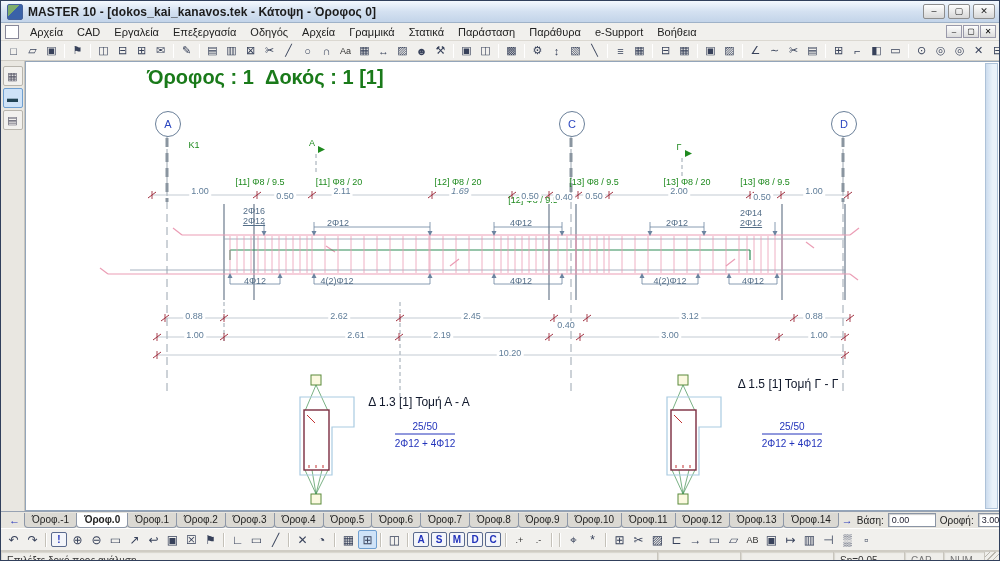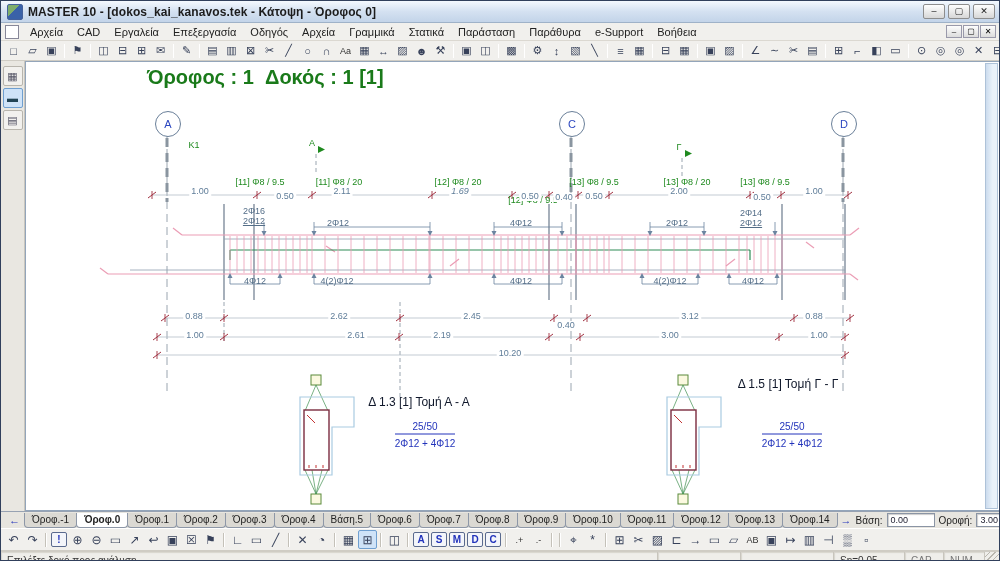--- a/index.html
+++ b/index.html
@@ -510,21 +510,21 @@
 
   <div class="tabbar">
     <button class="tnav">←</button>
     <span id="tabs" style="display:flex;align-items:flex-start;">
         <span class="tab">Όροφ.-1</span>
         <span class="tab active">Όροφ.0</span>
         <span class="tab">Όροφ.1</span>
         <span class="tab">Όροφ.2</span>
         <span class="tab">Όροφ.3</span>
         <span class="tab">Όροφ.4</span>
-        <span class="tab">Βάση.5</span>
+        <span class="tab">Όροφ.5</span>
         <span class="tab">Όροφ.6</span>
         <span class="tab">Όροφ.7</span>
         <span class="tab">Όροφ.8</span>
         <span class="tab">Όροφ.9</span>
         <span class="tab">Όροφ.10</span>
         <span class="tab">Όροφ.11</span>
         <span class="tab">Όροφ.12</span>
         <span class="tab">Όροφ.13</span>
         <span class="tab">Όροφ.14</span>
       </span>

